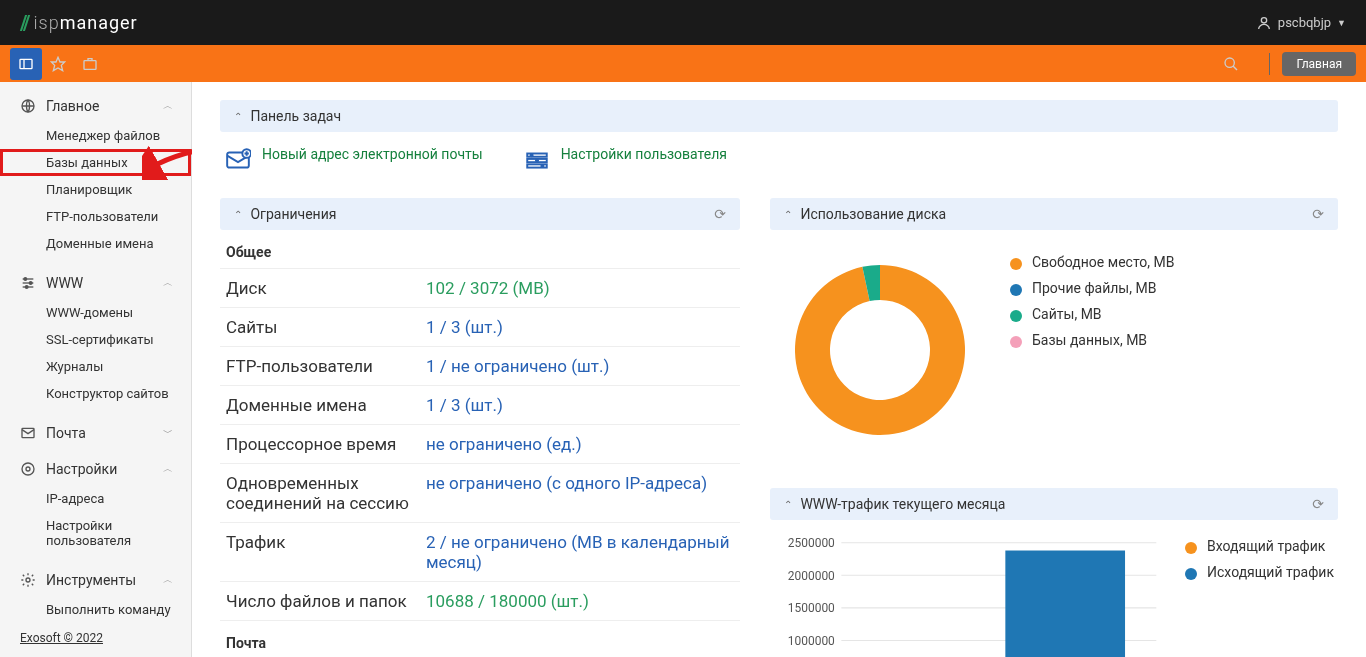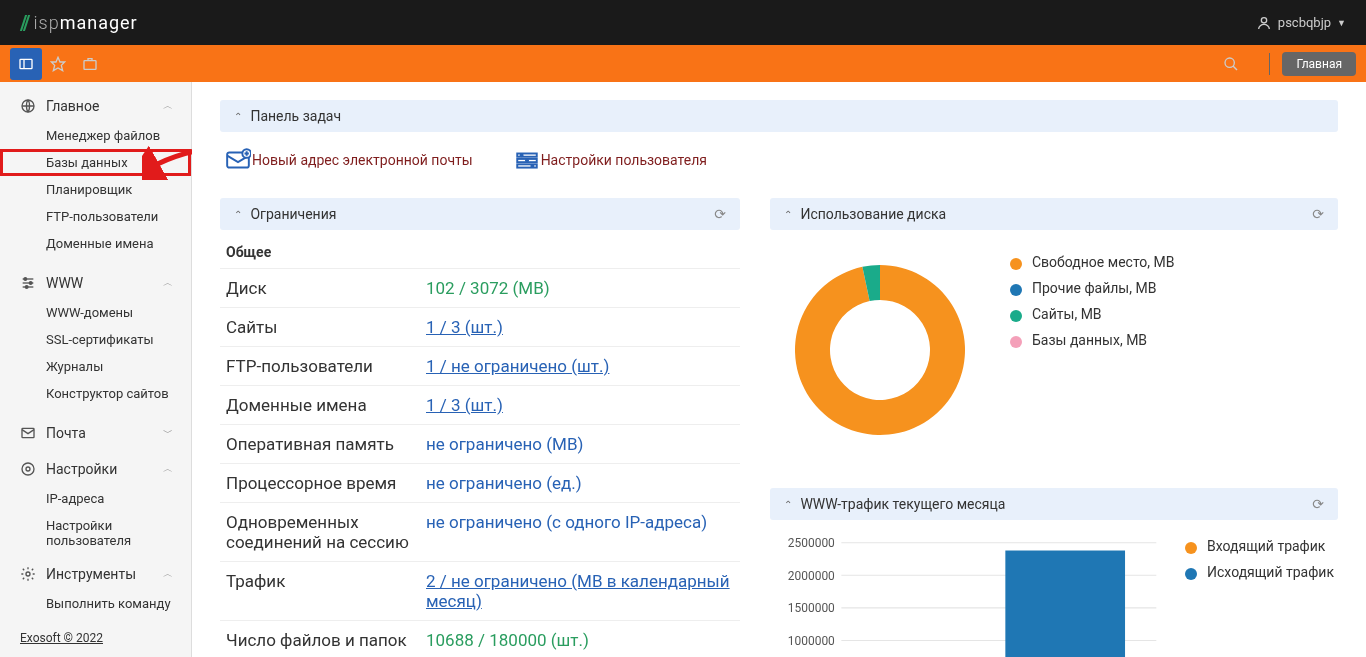--- a/index.html
+++ b/index.html
@@ -28,31 +28,31 @@
 .sidebar-footer{padding:12px 20px;font-size:12px}
 .sidebar-footer a{color:#333;text-decoration:underline}
 .content{flex:1;overflow-y:auto;padding:18px 28px;background:#fff;position:relative}
 .content::-webkit-scrollbar{width:10px}
 .content::-webkit-scrollbar-thumb{background:#ccc;border-radius:5px}
 .panel{margin-bottom:18px}
 .panel-header{background:#e8f0fb;padding:8px 14px;display:flex;align-items:center;font-size:14px;color:#333;border-radius:3px}
 .panel-header .caret{margin-right:8px;color:#666;font-size:10px}
 .panel-header .refresh{margin-left:auto;color:#888;cursor:pointer}
 .quick-actions{display:flex;gap:40px;padding:14px 4px 6px;align-items:center}
-.qa-item{display:flex;align-items:center;color:#7f1d1d;cursor:pointer;font-size:14px}
+.qa-item{display:flex;align-items:flex-start;gap:10px;color:#15803d;cursor:pointer;font-size:14px}
 .qa-icon{width:28px;height:28px;display:flex;align-items:center;justify-content:center}
 .two-col{display:flex;gap:30px}
 .col-left{flex:0 0 520px}
 .col-right{flex:1}
 .limit-section-title{padding:14px 6px 8px;font-size:14px;font-weight:700;color:#333}
 .limit-row{display:flex;padding:9px 6px;border-top:1px solid #eee;font-size:17px}
 .limit-label{flex:0 0 200px;color:#333}
 .limit-value{color:#2862b5}
 .limit-value.ok{color:#2a9d5f}
-.limit-value.link{text-decoration:underline;cursor:pointer}
+.limit-value.link{cursor:pointer}
 .donut-wrap{display:flex;gap:30px;padding:20px 10px;align-items:flex-start}
 .donut-svg{width:200px;height:200px;flex-shrink:0}
 .legend{display:flex;flex-direction:column;gap:10px;font-size:14px;color:#333;padding-top:4px}
 .legend-item{display:flex;align-items:flex-end;gap:10px}
 .legend-dot{width:12px;height:12px;border-radius:50%}
 .bar-chart-wrap{display:flex;gap:20px;padding:14px 4px;align-items:flex-start}
 .bar-chart{flex:1}
 .y-ticks{font-size:11px;fill:#555;text-anchor:end}
 .x-label{font-size:12px;fill:#333;text-anchor:middle}
 svg text{font-family:inherit}
@@ -171,21 +171,21 @@
               <circle cx="12" cy="12" r="3"></circle>
               <circle cx="12" cy="12" r="9"></circle>
             </svg>
           </span>
         <span>Настройки</span>
         <span class="chevron">︿</span>
       </div>
       <span class="nav-item">IP-адреса</span>
       <span class="nav-item">Настройки пользователя</span>
 
-      <div class="nav-group-header" style="margin-top:4px">
+      <div class="nav-group-header" style="margin-top:10px">
         <span class="nav-icon">
             <svg width="16" height="16" viewBox="0 0 24 24" fill="none" stroke="#555" stroke-width="2">
               <circle cx="12" cy="12" r="3"></circle>
               <path d="M12 2v3M12 19v3M4.2 4.2l2.1 2.1M17.7 17.7l2.1 2.1M2 12h3M19 12h3M4.2 19.8l2.1-2.1M17.7 6.3l2.1-2.1"></path>
             </svg>
           </span>
         <span>Инструменты</span>
         <span class="chevron">︿</span>
       </div>
       <span class="nav-item">Выполнить команду</span>
@@ -250,24 +250,20 @@
                 <div class="limit-label">Сайты</div>
                 <div class="limit-value link">1 / 3 (шт.)</div>
               </div>
               <div class="limit-row">
                 <div class="limit-label">FTP-пользователи</div>
                 <div class="limit-value link">1 / не ограничено (шт.)</div>
               </div>
               <div class="limit-row">
                 <div class="limit-label">Доменные имена</div>
                 <div class="limit-value link">1 / 3 (шт.)</div>
-              </div>
-              <div class="limit-row">
-                <div class="limit-label">Оперативная память</div>
-                <div class="limit-value">не ограничено (MB)</div>
               </div>
               <div class="limit-row">
                 <div class="limit-label">Процессорное время</div>
                 <div class="limit-value">не ограничено (ед.)</div>
               </div>
               <div class="limit-row">
                 <div class="limit-label">Одновременных соединений на сессию</div>
                 <div class="limit-value">не ограничено (с одного IP-адреса)</div>
               </div>
               <div class="limit-row">

